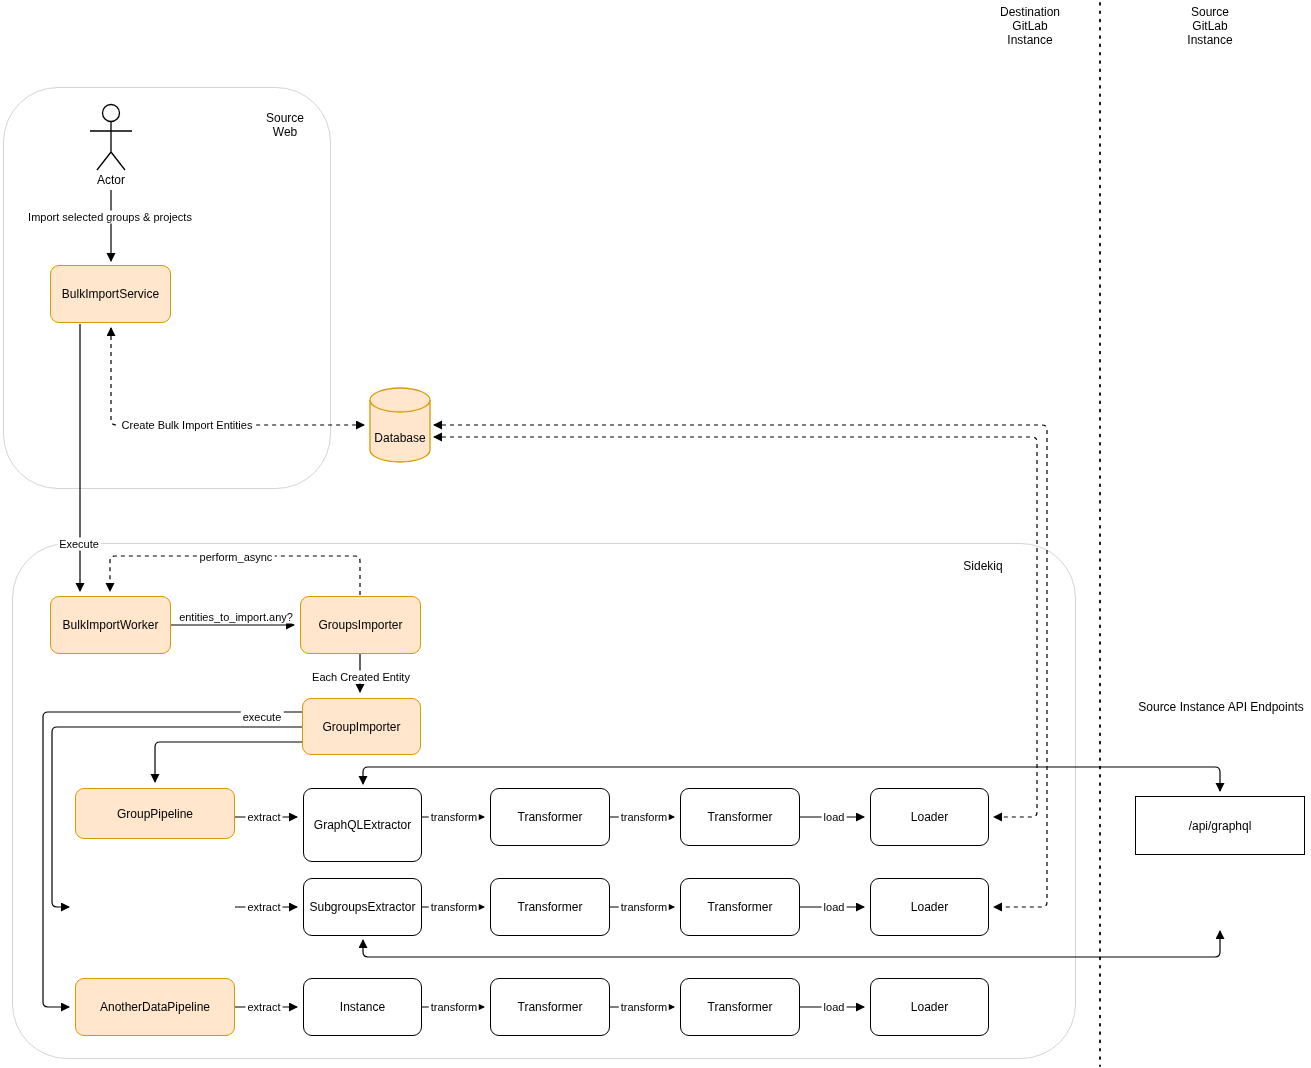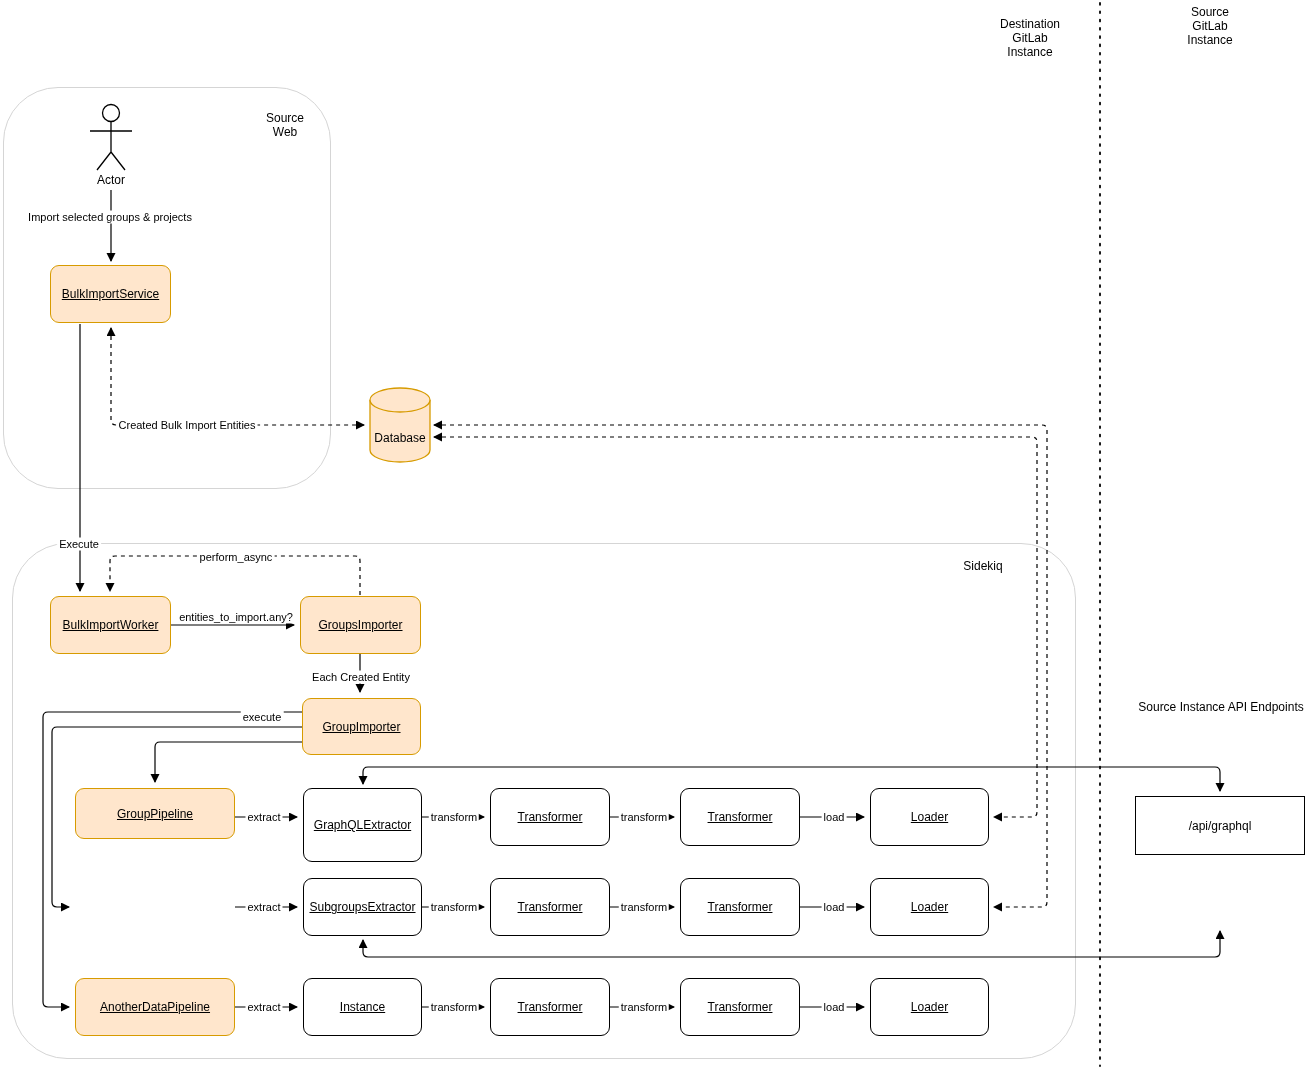--- a/index.html
+++ b/index.html
@@ -10,21 +10,21 @@
   .container-box {
     position:absolute; border:1px solid #d5d5d5; border-radius:55px; background:transparent;
   }
   .container-label {
     position:absolute; font-size:12px; line-height:14px; text-align:center; white-space:pre-line;
   }
   .node {
     position:absolute; display:flex; align-items:center; justify-content:center;
     font-size:12px; line-height:14px; text-align:center; box-sizing:border-box;
   }
-  .rounded { border-radius:9px;text-decoration:underline; }
+  .rounded { border-radius:9px; }
   .orange { background:#ffe6cc; border:1px solid #d79b00; }
   .plain  { background:#ffffff; border:1px solid #000000; }
   .endpoint { background:#ffffff; border:1px solid #000000; border-radius:0; }
   .region {
     position:absolute; transform:translateX(-50%); text-align:center;
     font-size:12px; line-height:14px; white-space:pre-line;
   }
   .api-title { position:absolute; transform:translateX(-50%); font-size:12px; white-space:nowrap; }
   .elabel {
     position:absolute; transform:translate(-50%,-50%); background:#ffffff;
@@ -101,21 +101,21 @@
       <circle cx="111" cy="113" r="8.5"></circle>
       <path d="M111,121.5 L111,152 M90,131 L132,131 M111,152 L97,170 M111,152 L125,170"></path>
     </g>
 
     <g fill="#ffe6cc" stroke="#d79b00" stroke-width="1.3">
       <path d="M370,400 L370,450 A30,12 0 0 0 430,450 L430,400"></path>
       <ellipse cx="400" cy="400" rx="30" ry="12"></ellipse>
     </g>
   </svg>
 
-  <div class="region" style="left:1030px; top:5px;margin-top:12px;">Destination
+  <div class="region" style="left:1030px; top:5px;">Destination
 GitLab
 Instance</div>
   <div class="region" style="left:1210px; top:5px;">Source
 GitLab
 Instance</div>
   <div class="api-title" style="left:1221px; top:700px;">Source Instance API Endpoints</div>
 
   <div class="flabel" style="left:111px; top:180px;">Actor</div>
 
   <div class="node orange rounded" style="left:50px; top:265px; width:121px; height:58px;">BulkImportService</div>
@@ -138,21 +138,21 @@
 
   <div class="node orange rounded" style="left:75px; top:978px; width:160px; height:58px;">AnotherDataPipeline</div>
   <div class="node plain rounded" style="left:303px; top:978px; width:119px; height:58px;">Instance</div>
   <div class="node plain rounded" style="left:490px; top:978px; width:120px; height:58px;">Transformer</div>
   <div class="node plain rounded" style="left:680px; top:978px; width:120px; height:58px;">Transformer</div>
   <div class="node plain rounded" style="left:870px; top:978px; width:119px; height:58px;">Loader</div>
 
   <div class="node endpoint" style="left:1135px; top:796px; width:170px; height:59px;">/api/graphql</div>
 
   <div class="elabel" style="left:110px; top:217px;">Import selected groups &amp; projects</div>
-  <div class="elabel" style="left:187px; top:425px;">Created Bulk Import Entities</div>
+  <div class="elabel" style="left:187px; top:425px;">Create Bulk Import Entities</div>
   <div class="elabel" style="left:79px; top:544px;">Execute</div>
   <div class="elabel" style="left:236px; top:557px;">perform_async</div>
   <div class="elabel" style="left:236px; top:617px;">entities_to_import.any?</div>
   <div class="elabel" style="left:361px; top:677px;">Each Created Entity</div>
   <div class="elabel" style="left:262px; top:717px;">execute</div>
 
   <div class="elabel" style="left:264px; top:817px;">extract</div>
   <div class="elabel" style="left:454px; top:817px;">transform</div>
   <div class="elabel" style="left:644px; top:817px;">transform</div>
   <div class="elabel" style="left:834px; top:817px;">load</div>

